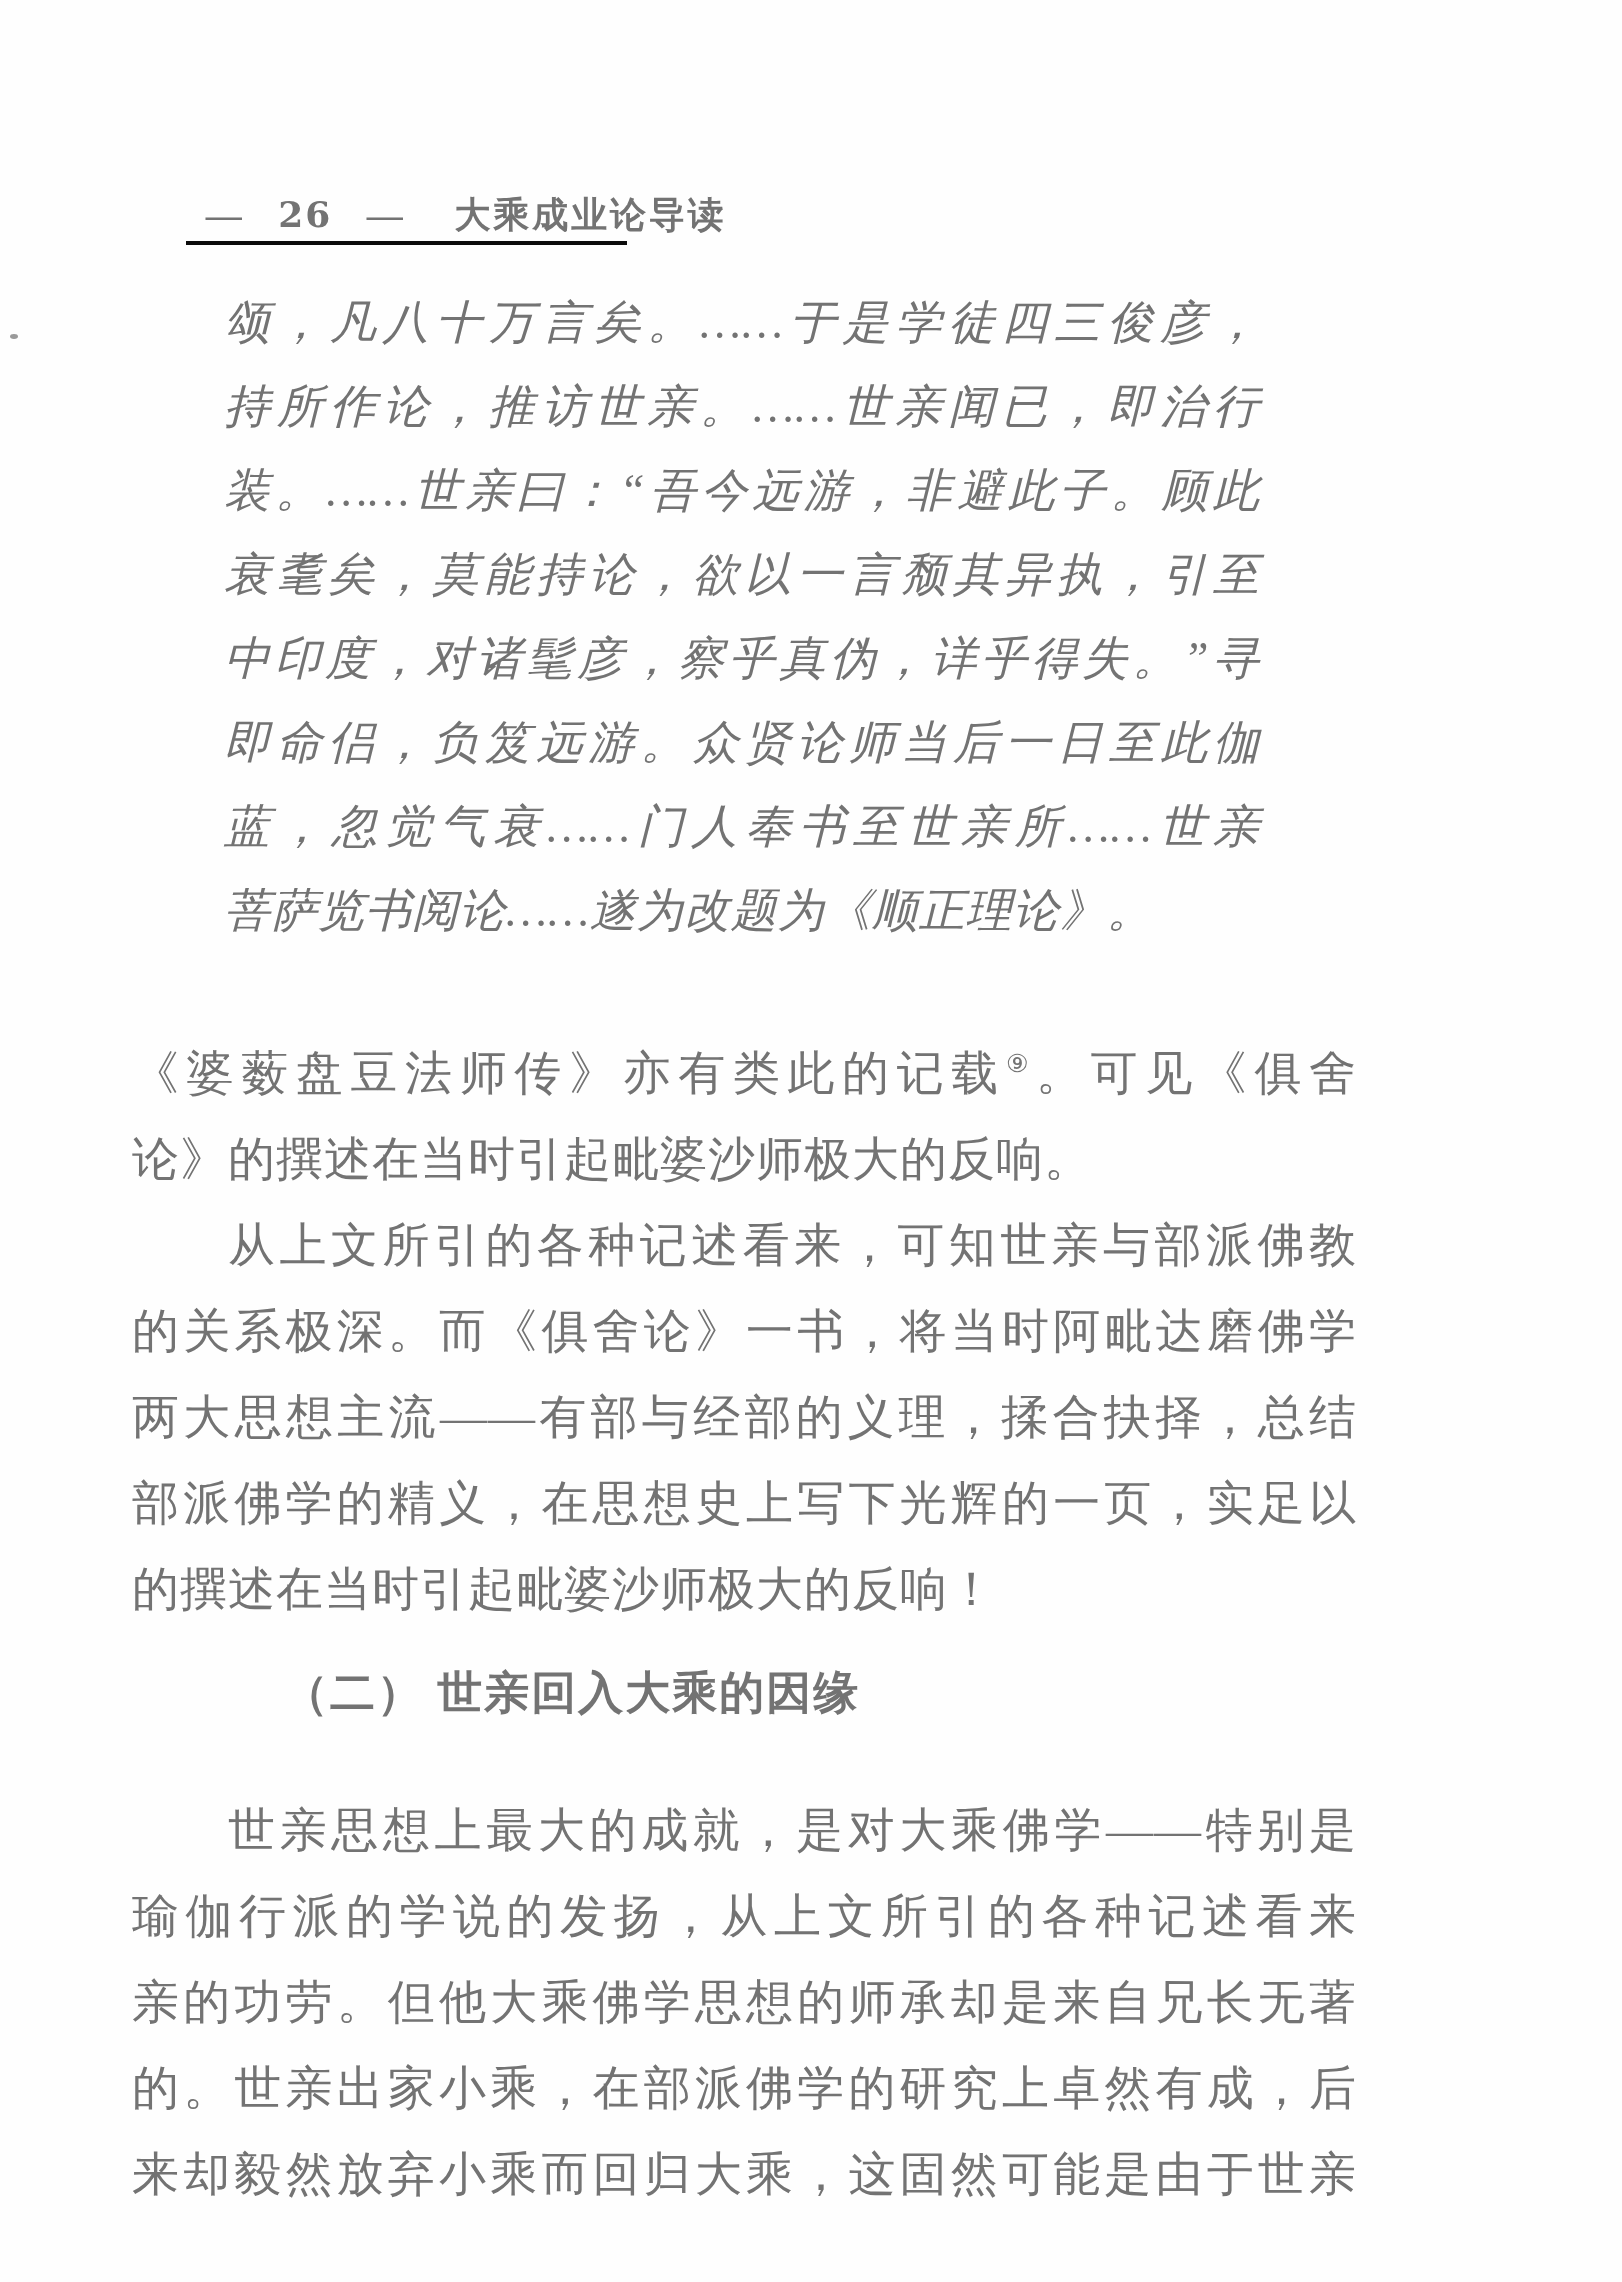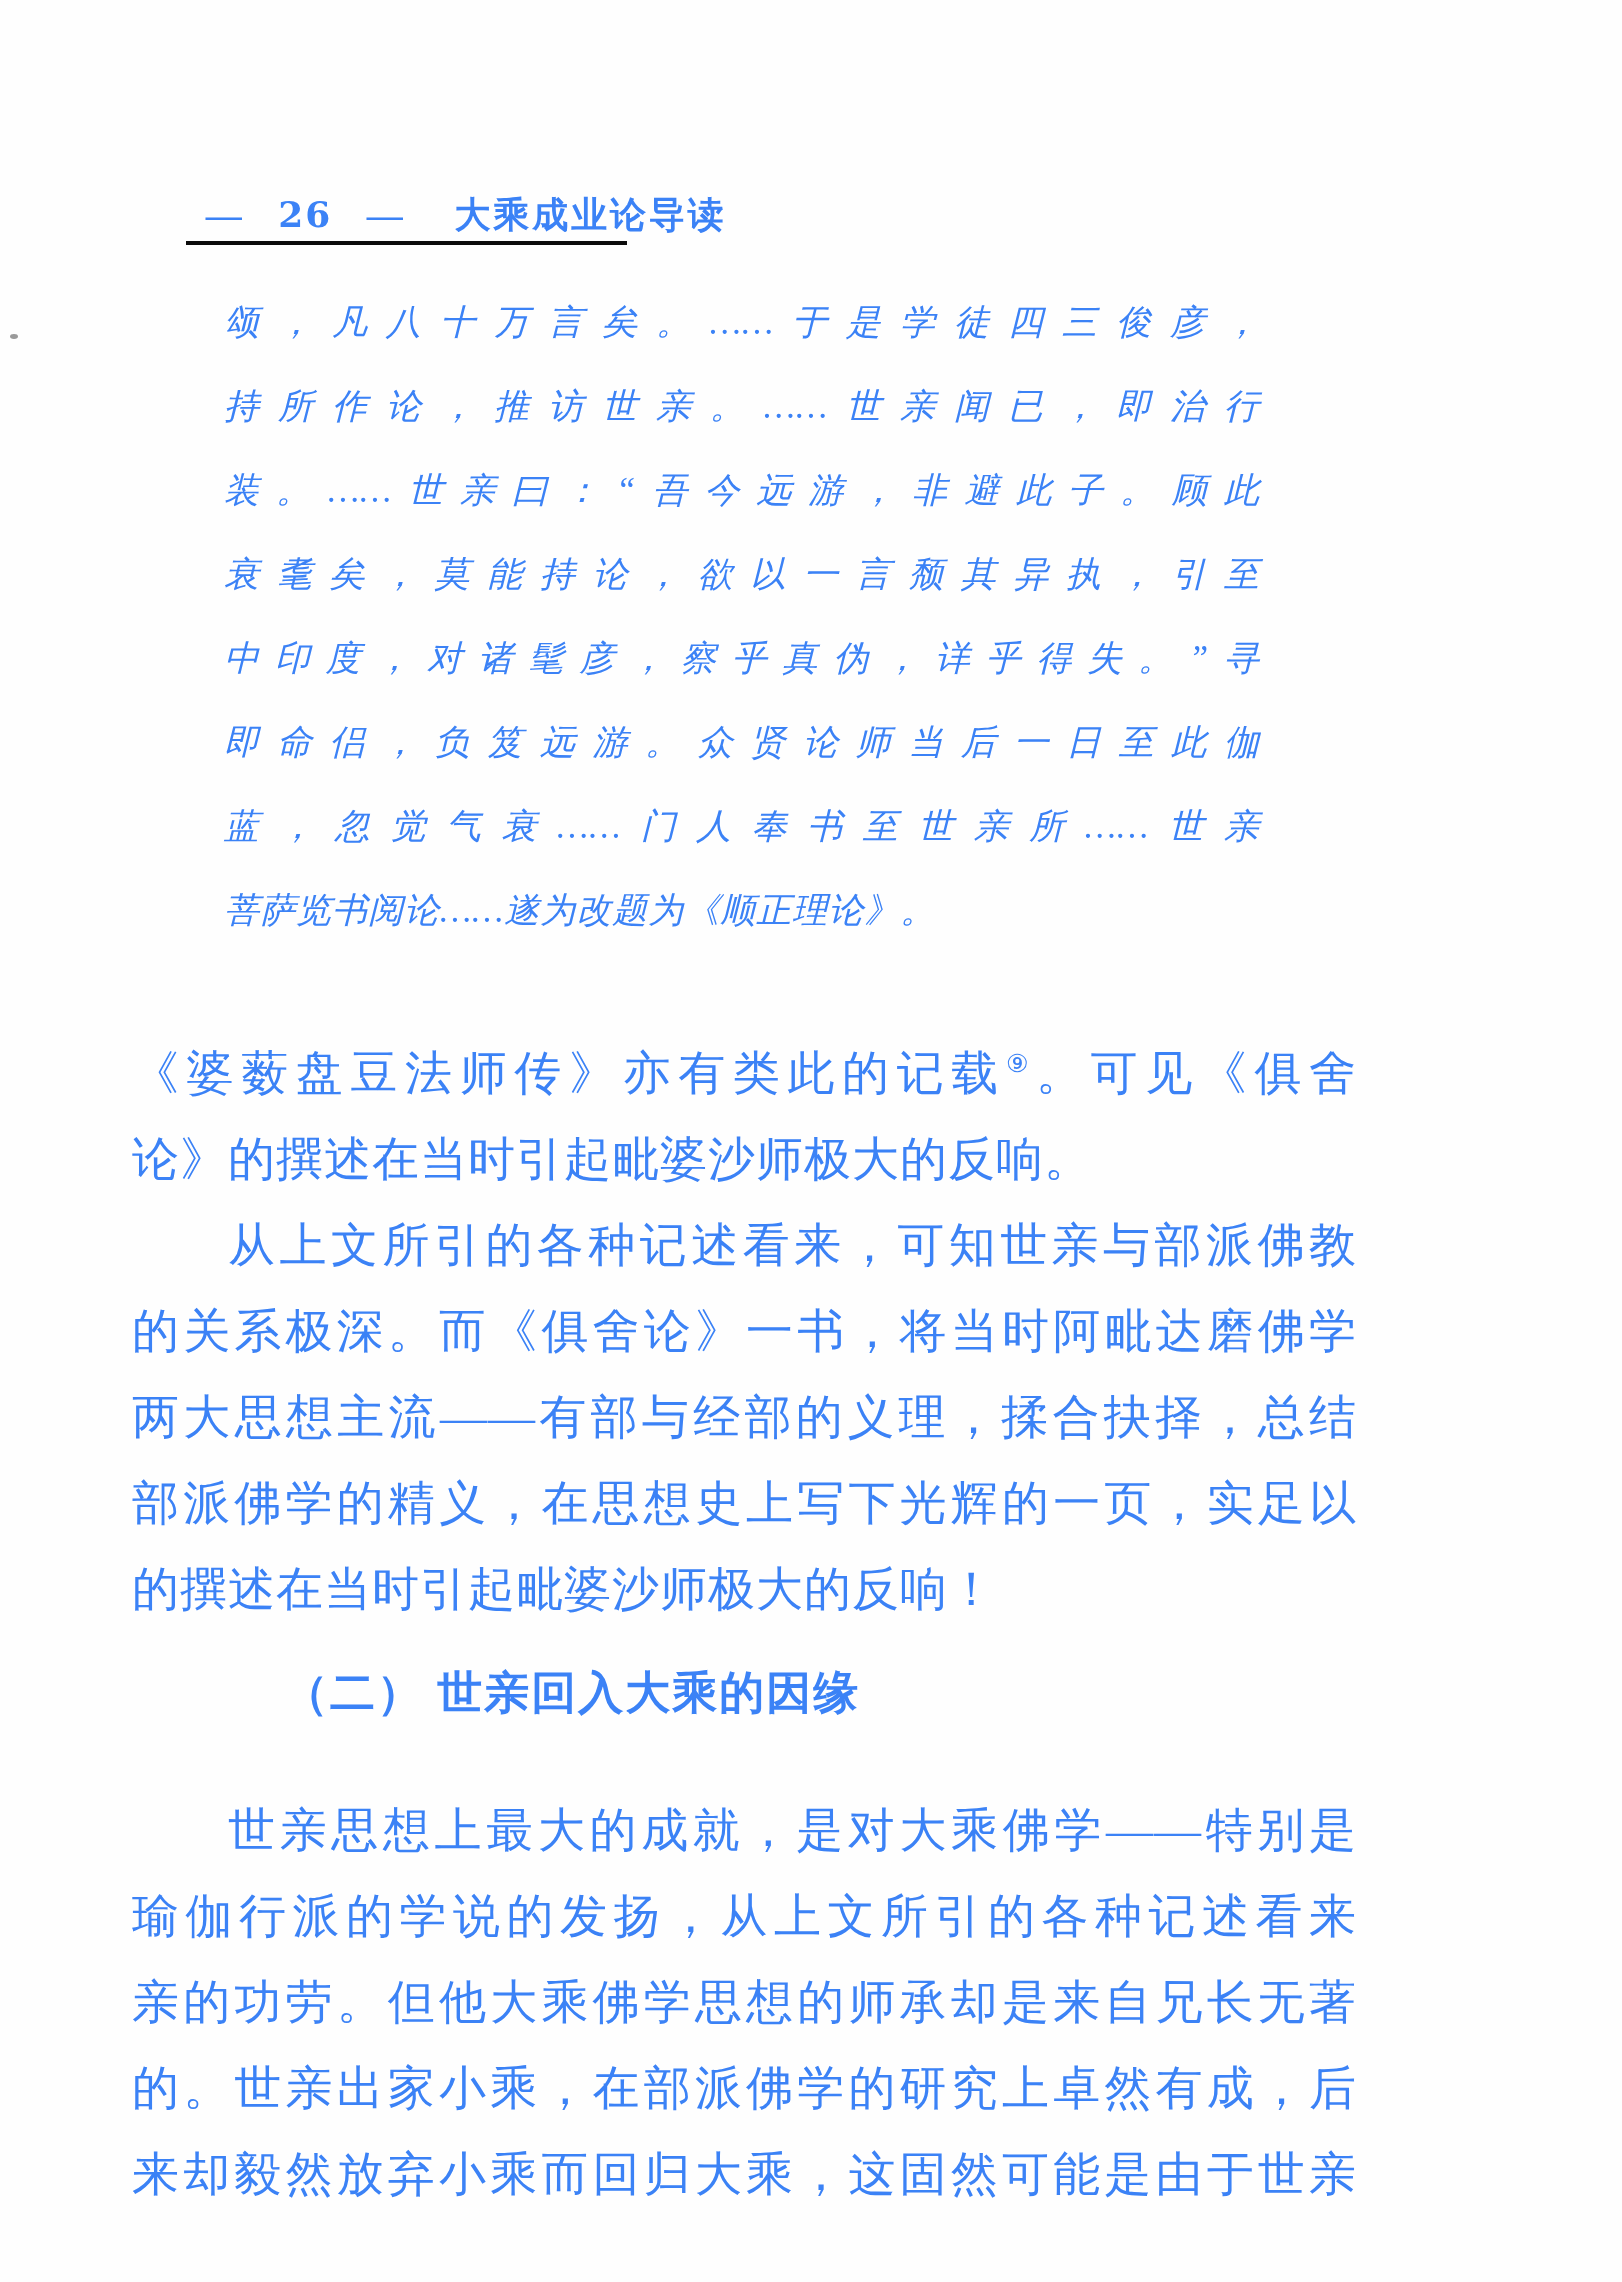--- a/index.html
+++ b/index.html
@@ -1,21 +1,21 @@
 <!DOCTYPE html>
 <html lang="zh"><head>
 <meta charset="utf-8">
 <style>
   html, body { margin: 0; padding: 0; background: #e8e8e8; }
   .page {
     position: relative;
     width: 1623px;
     height: 2282px;
     background: #fefefe;
-    color: #3b82f6;
+    color: #737373;
     font-family: "Liberation Serif", "DejaVu Serif", serif;
     overflow: hidden;
   }
   
   .header {
     position: absolute;
     top: 191px; left: 192px;
     font-size: 36px;
     font-weight: bold;
     letter-spacing: 2px;
@@ -28,21 +28,21 @@
     position: absolute;
     top: 241px; left: 186px;
     width: 441px; height: 3.9px;
     background: #0c0c0c;
   }
   
   .quote {
     position: absolute;
     top: 281px; left: 224px;
     width: 1036px;
-    font-size: 35px;
+    font-size: 46px;
     line-height: 84px;
     font-style: italic;
     letter-spacing: 1px;
   }
   
   .para {
     position: absolute;
     left: 132px;
     width: 1225px;
     font-size: 47px;

